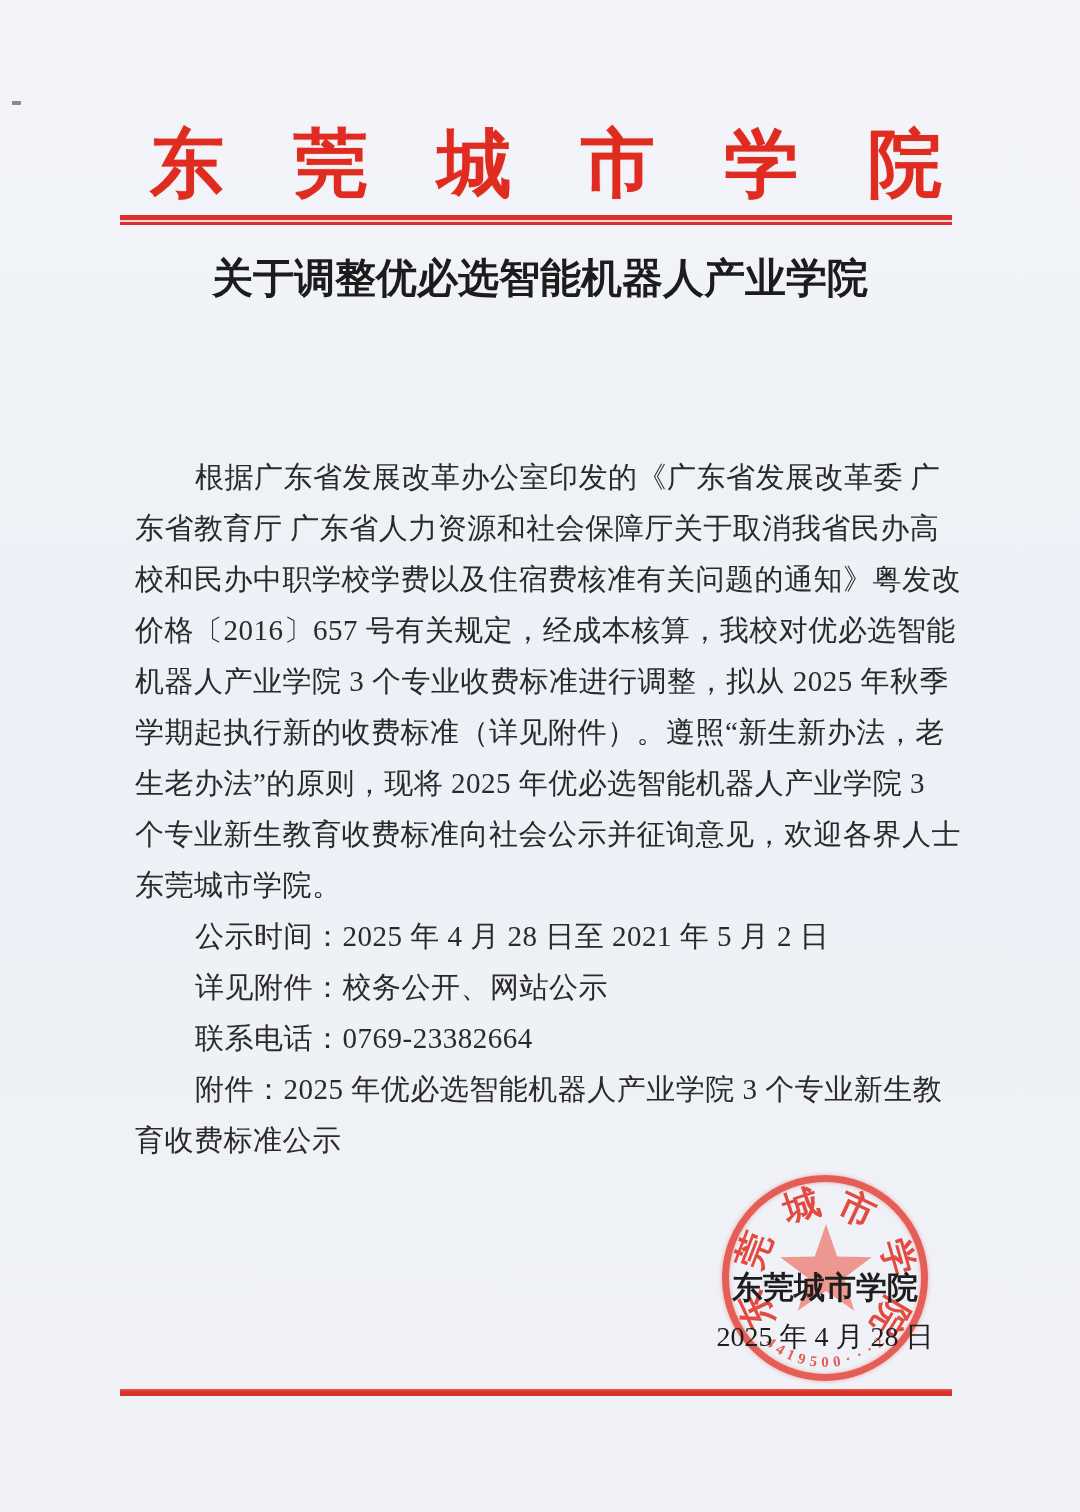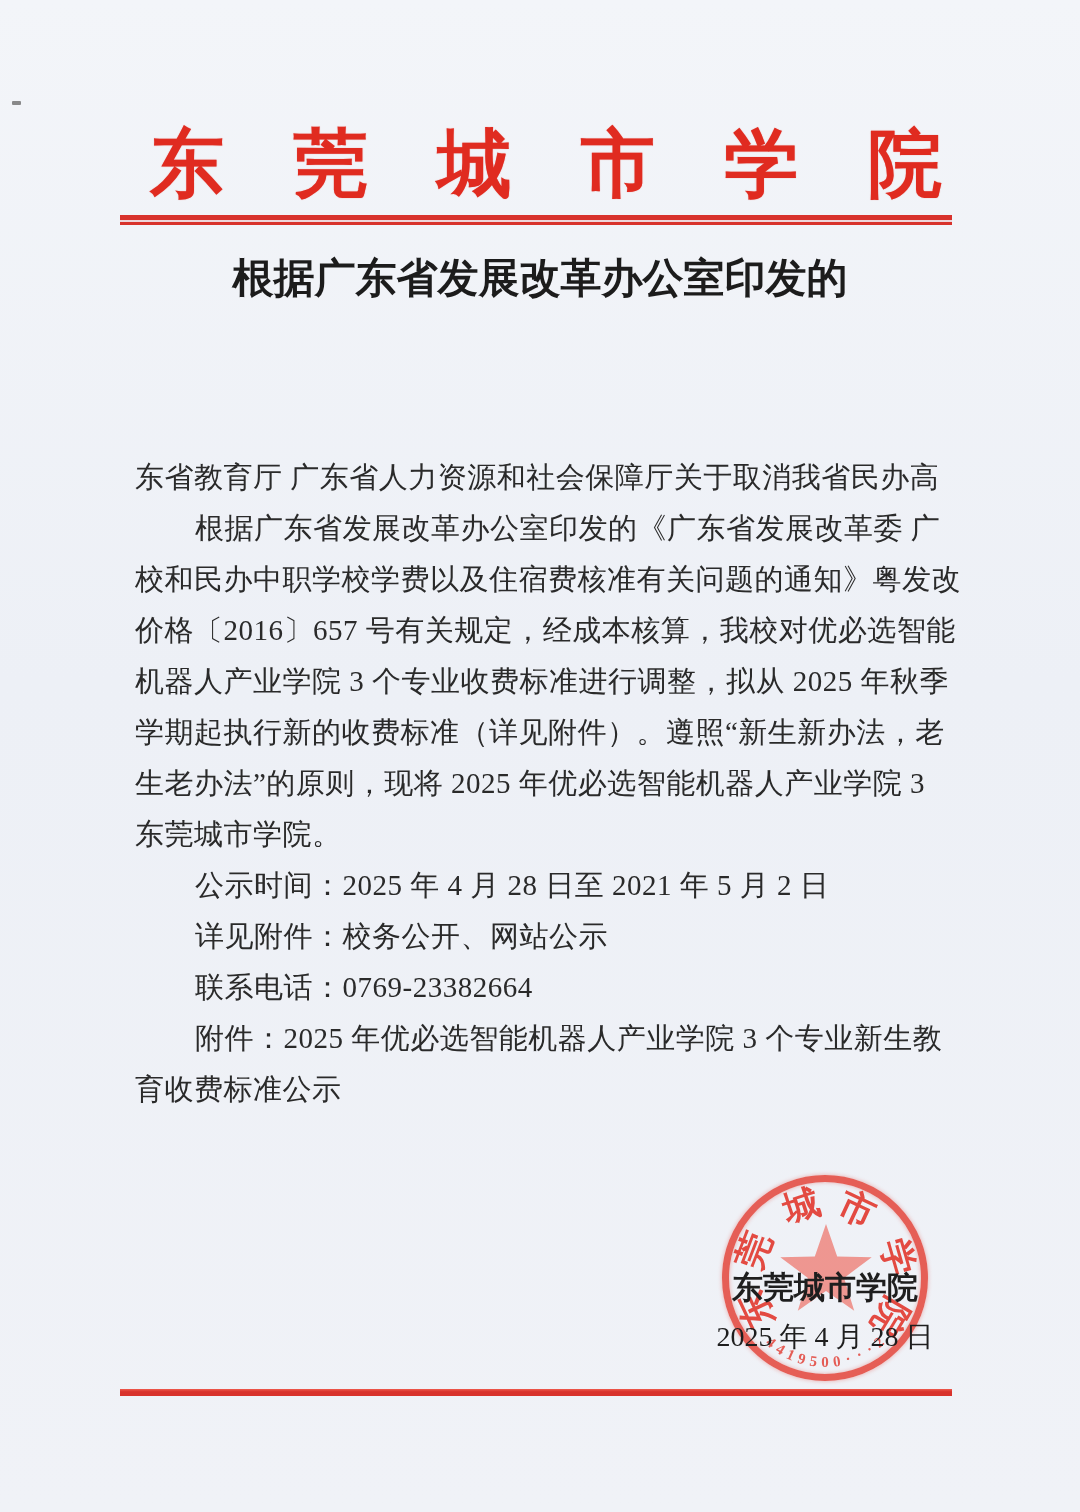--- a/index.html
+++ b/index.html
@@ -77,31 +77,32 @@
         <span>院</span>
       </div>
     <div class="header-rule">
       <div class="bar1"></div>
       <div class="gap"></div>
       <div class="bar2"></div>
     </div>
   </header>
 
   <h1 class="doc-title" style="margin:0;font-weight:bold;">
-    <div class="t-line">根据广东省发展改革办公室印发的</div>
+    <div class="t-line">关于调整优必选智能机器人产业学院</div>
   </h1>
 
   <main class="body-text" id="bodyLines">
+      <div class="line indent">根据广东省发展改革办公室印发的《广东省发展改革委 广</div>
       <div class="line">东省教育厅 广东省人力资源和社会保障厅关于取消我省民办高</div>
-      <div class="line indent">根据广东省发展改革办公室印发的《广东省发展改革委 广</div>
       <div class="line">校和民办中职学校学费以及住宿费核准有关问题的通知》粤发改</div>
       <div class="line">价格〔2016〕657 号有关规定，经成本核算，我校对优必选智能</div>
       <div class="line">机器人产业学院 3 个专业收费标准进行调整，拟从 2025 年秋季</div>
       <div class="line">学期起执行新的收费标准（详见附件）。遵照“新生新办法，老</div>
       <div class="line">生老办法”的原则，现将 2025 年优必选智能机器人产业学院 3</div>
+      <div class="line">个专业新生教育收费标准向社会公示并征询意见，欢迎各界人士</div>
       <div class="line">东莞城市学院。</div>
       <div class="line indent">公示时间：2025 年 4 月 28 日至 2021 年 5 月 2 日</div>
       <div class="line indent">详见附件：校务公开、网站公示</div>
       <div class="line indent">联系电话：0769-23382664</div>
       <div class="line indent">附件：2025 年优必选智能机器人产业学院 3 个专业新生教</div>
       <div class="line">育收费标准公示</div>
     </main>
 
   <div class="stamp">
     <div class="stamp-ring"></div>

